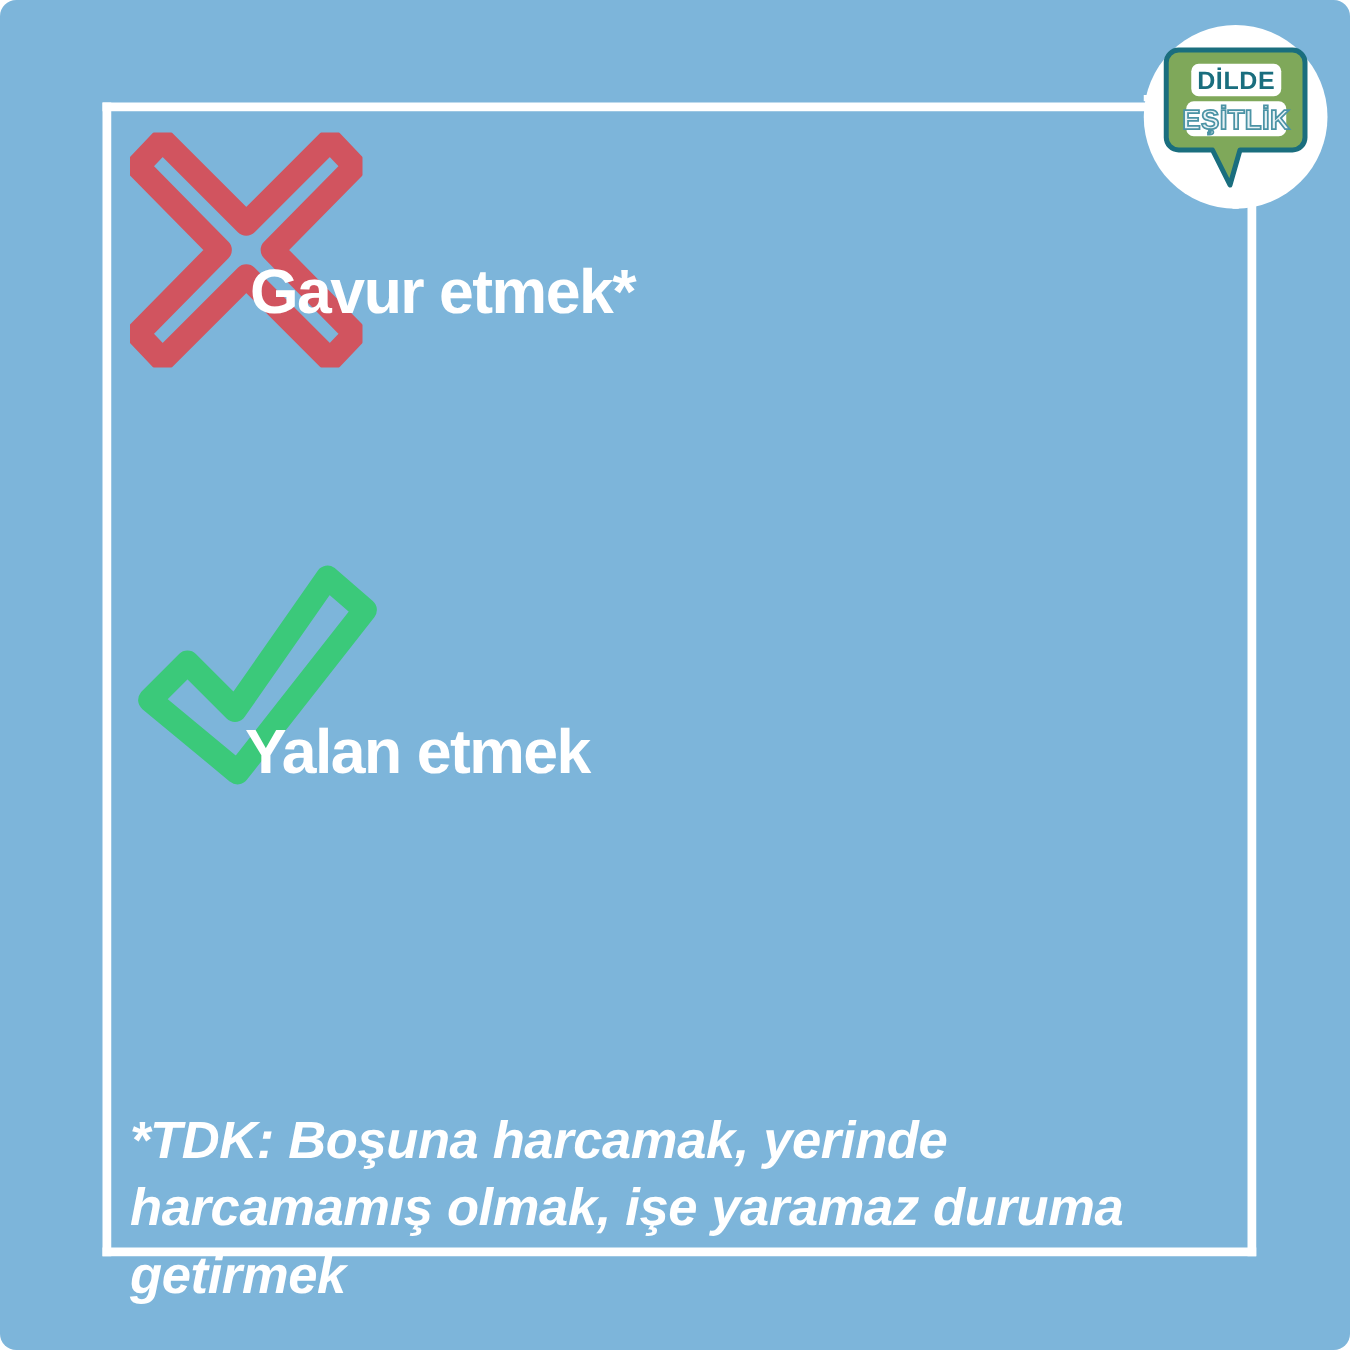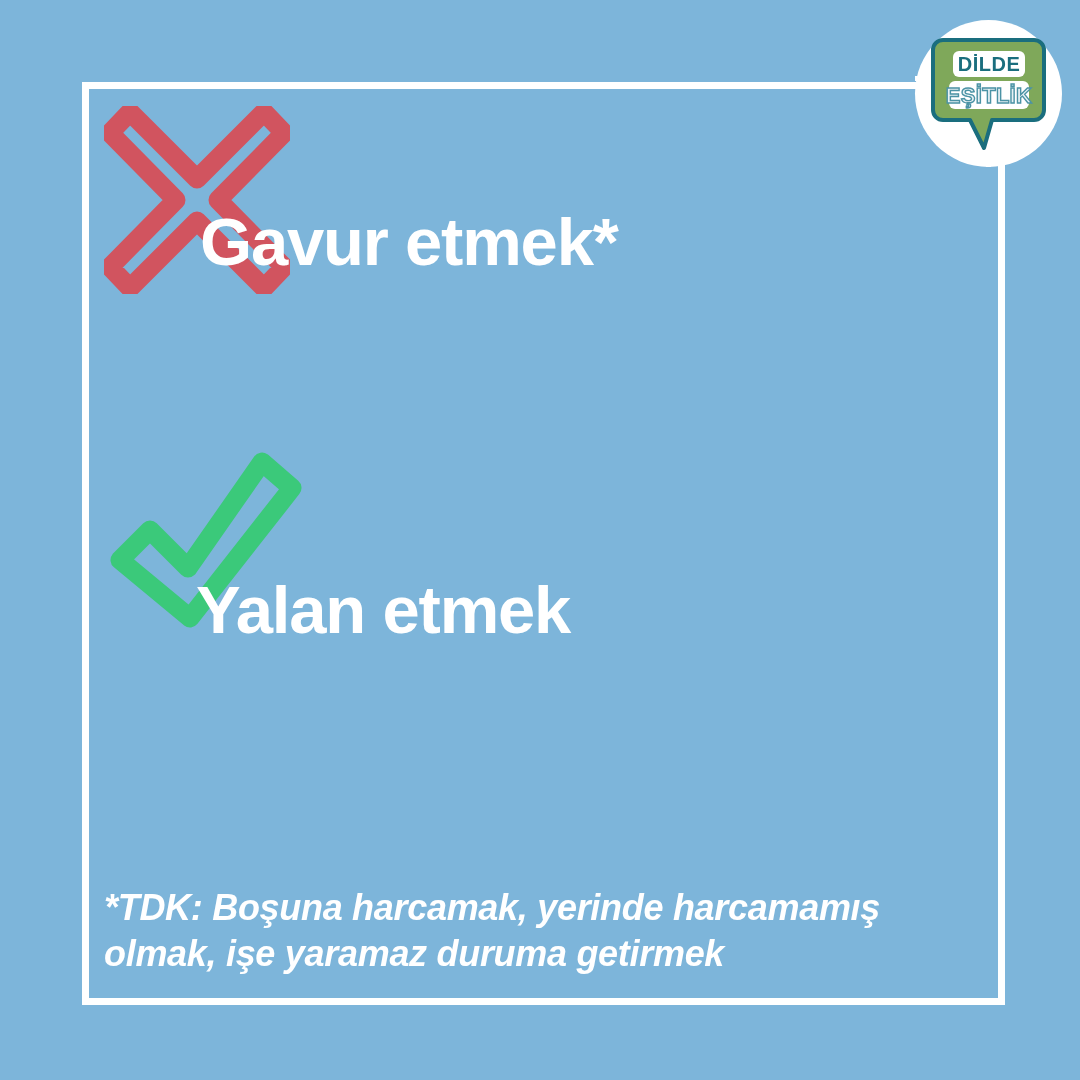--- a/index.html
+++ b/index.html
@@ -7,20 +7,21 @@
     padding: 0;
     background: #ffffff;
   }
   #canvas {
     position: relative;
     width: 1080px;
     height: 1080px;
     background: #7db5da;
     overflow: hidden;
     font-family: "Liberation Sans", sans-serif;
+    border-radius: 13px;
   }
 
   
   .frame-line {
     position: absolute;
     background: #ffffff;
   }
   #frame-top    { left: 82px;  top: 82px;  width: 843px; height: 7px; }
   #frame-left   { left: 82px;  top: 82px;  width: 7px;   height: 923px; }
   #frame-bottom { left: 82px;  top: 998px; width: 923px; height: 7px; }
@@ -46,36 +47,36 @@
   
   .mark { position: absolute; }
   #cross-mark { left: 104px; top: 106px; width: 186px; height: 188px; }
   #check-mark { left: 110px; top: 450px; width: 192px; height: 182px; }
 
   
   .entry-text {
     position: absolute;
     color: #ffffff;
     font-weight: bold;
-    font-size: 67px;
+    font-size: 50px;
     letter-spacing: -1.2px;
     white-space: nowrap;
     line-height: 1;
   }
   #entry-text-0 { left: 200px; top: 208px; }
   #entry-text-1 { left: 196px; top: 576px; }
 
   
   #footnote {
     position: absolute;
     left: 104px;
     top: 885px;
     width: 840px;
     color: #ffffff;
-    font-size: 36px;
+    font-size: 42px;
     font-weight: bold;
     font-style: italic;
     line-height: 1.28;
     letter-spacing: -0.3px;
   }
 </style>
 </head>
 <body>
 
 <div id="canvas">

